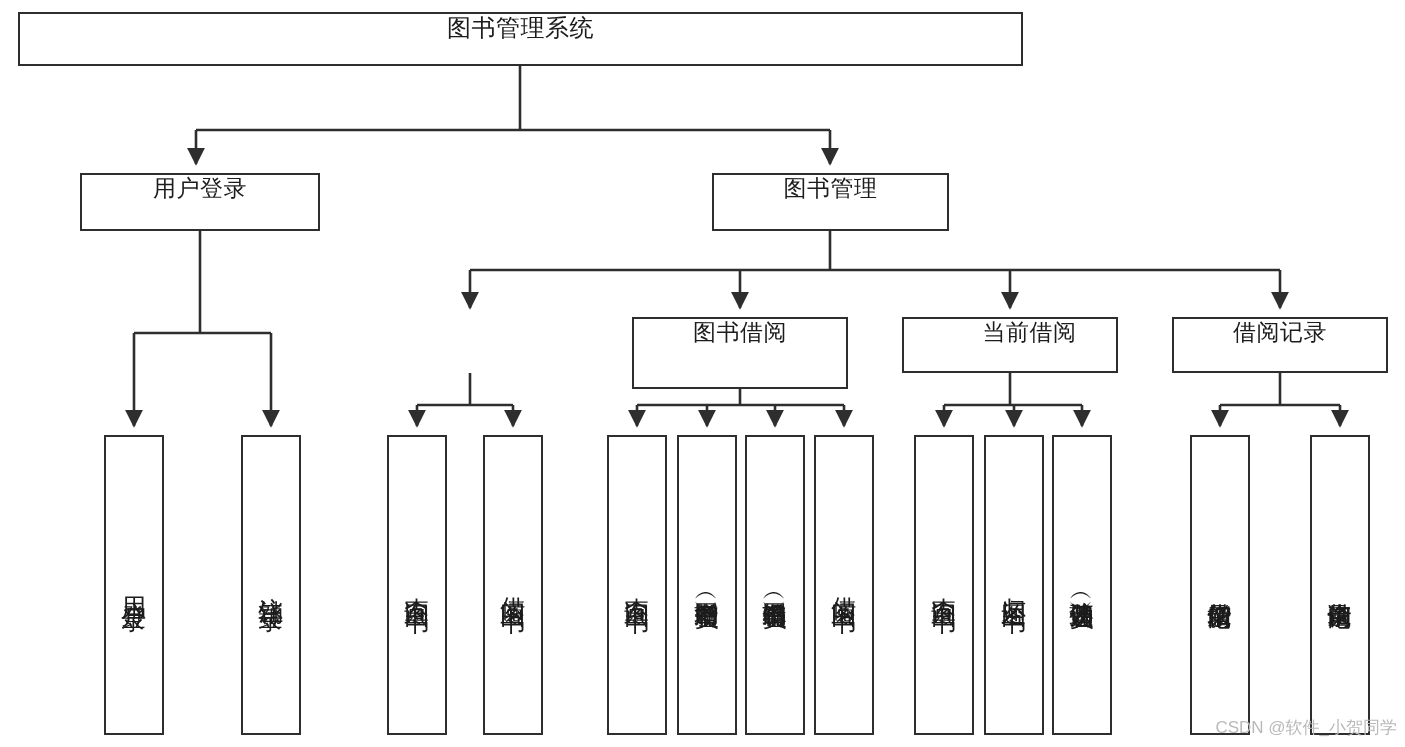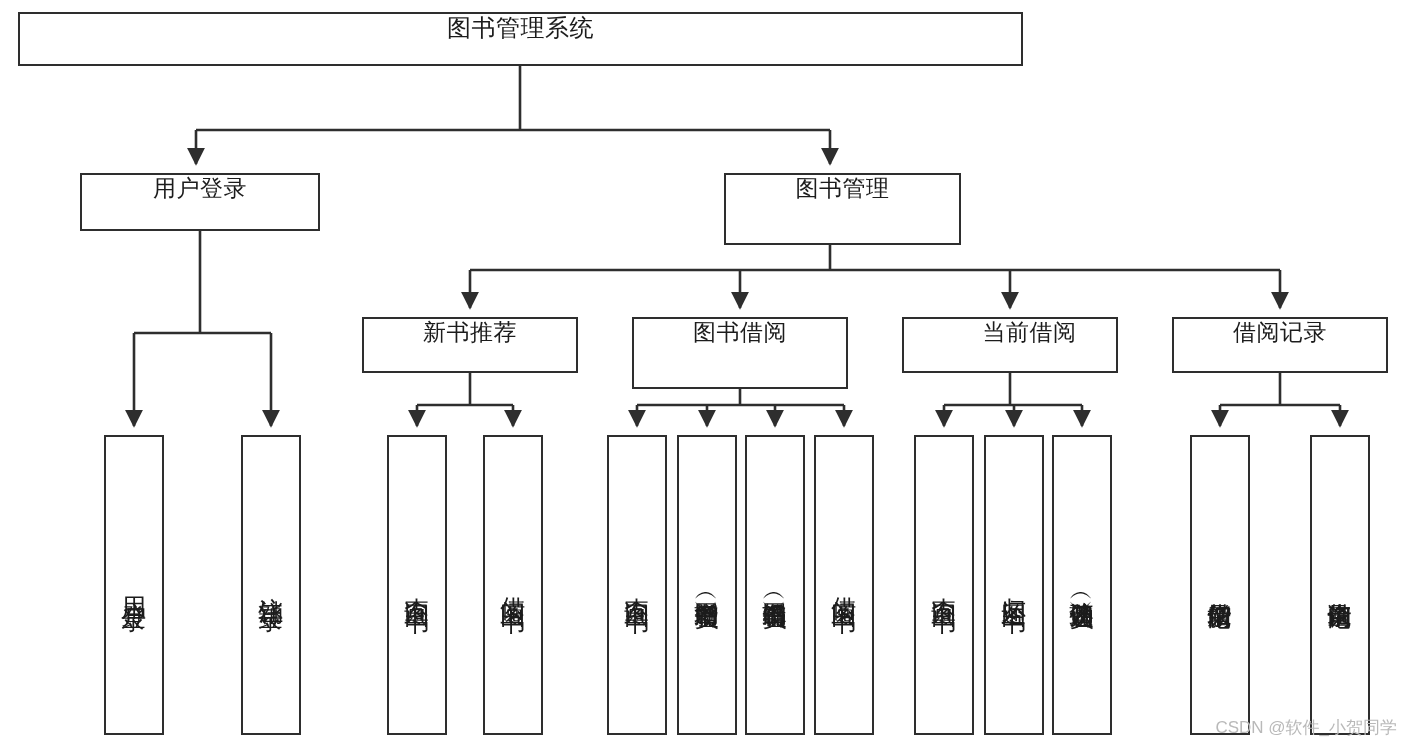--- a/index.html
+++ b/index.html
@@ -134,27 +134,24 @@
     </g>
   </svg>
 
   <div class="node horiz root" style="left:18px; top:12px; width:1005px; height:54px;">
     <span class="node-label">图书管理系统</span>
   </div>
 
   <div class="node horiz" style="left:80px; top:173px; width:240px; height:58px;">
     <span class="node-label">用户登录</span>
   </div>
-  <div class="node horiz" style="left:712px; top:173px; width:237px; height:72px;margin-left:12px;">
+  <div class="node horiz" style="left:712px; top:173px; width:237px; height:58px;">
     <span class="node-label">图书管理</span>
   </div>
 
-  <div class="node horiz" style="left:362px; top:317px; width:216px; height:56px;">
-    <span class="node-label">新书推荐</span>
-  </div>
   <div class="node horiz" style="left:632px; top:317px; width:216px; height:72px;">
     <span class="node-label">图书借阅</span>
   </div>
   <div class="node horiz" style="left:902px; top:317px; width:216px; height:56px;padding-left:39px;">
     <span class="node-label">当前借阅</span>
   </div>
   <div class="node horiz" style="left:1172px; top:317px; width:216px; height:56px;">
     <span class="node-label">借阅记录</span>
   </div>
 

